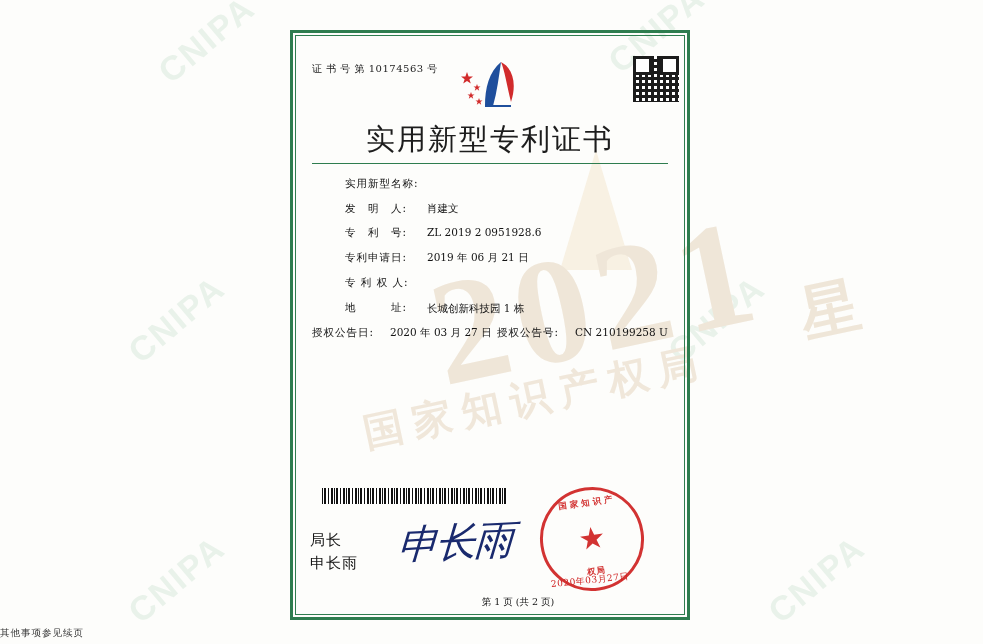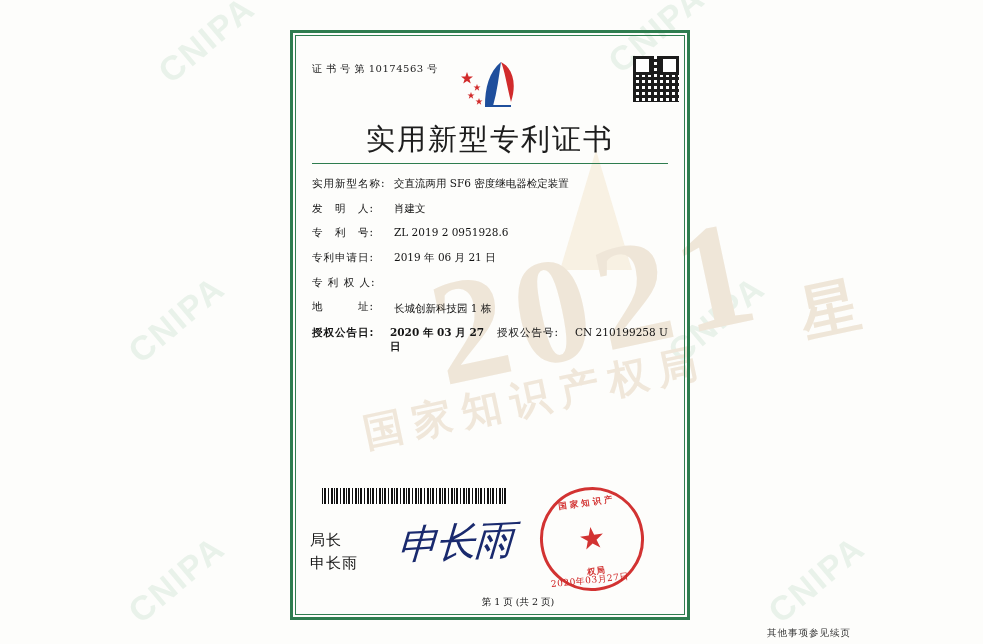--- a/index.html
+++ b/index.html
@@ -147,43 +147,44 @@
   
   .fields {
     position: absolute;
     left: 312px; top: 176px;
     width: 360px;
     font-size: 10.5px;
     color: #141414;
   }
   .row {
     display: flex;
-    align-items: flex-start;
+    align-items: center;
     margin-bottom: 10.5px;
     line-height: 1.35;
+    margin-left: 33px;
   }
   .lbl {
     width: 82px;
     flex: 0 0 82px;
     letter-spacing: 1px;
     white-space: nowrap;
   }
   .val {
     flex: 1 1 auto;
   }
   .val .sub {
     display: block;
     margin-top: 2px;
   }
   .row-2col {
     display: flex;
     align-items: flex-start;
     margin-bottom: 10.5px;
   }
-  .row-2col .c1 { display: flex; flex: 0 0 185px; font-weight: bold; }
+  .row-2col .c1 { display: flex; flex: 0 0 185px; }
   .row-2col .c2 { display: flex; flex: 1 1 auto; }
   .row-2col .lbl2 {
     width: 78px; flex: 0 0 78px;
     letter-spacing: 1px;
     white-space: nowrap;
   }
 
   
   .paras {
     position: absolute;
@@ -272,21 +273,21 @@
     left: 295px; top: 596px;
     width: 446px;
     text-align: center;
     font-size: 9.5px;
     color: #141414;
   }
   .footnote {
     position: absolute;
     left: 0; top: 627px;
     width: 851px;
-    text-align: right;
+    text-align: left;
     font-size: 9.5px;
     color: #333;
     letter-spacing: 1px;
   }
 </style>
 </head>
 <body>
 
 <div class="page">
 
@@ -320,21 +321,20 @@
       </g>
     </svg>
   </div>
 
   <div class="title">实用新型专利证书</div>
   <div class="title-rule"></div>
 
   <div class="fields">
     <div class="row">
       <div class="lbl">实用新型名称:</div>
-      <div class="val">交直流两用 SF6 密度继电器检定装置</div>
     </div>
     <div class="row">
       <div class="lbl">发　明　人:</div>
       <div class="val">肖建文</div>
     </div>
     <div class="row">
       <div class="lbl">专　利　号:</div>
       <div class="val">ZL 2019 2 0951928.6</div>
     </div>
     <div class="row">

